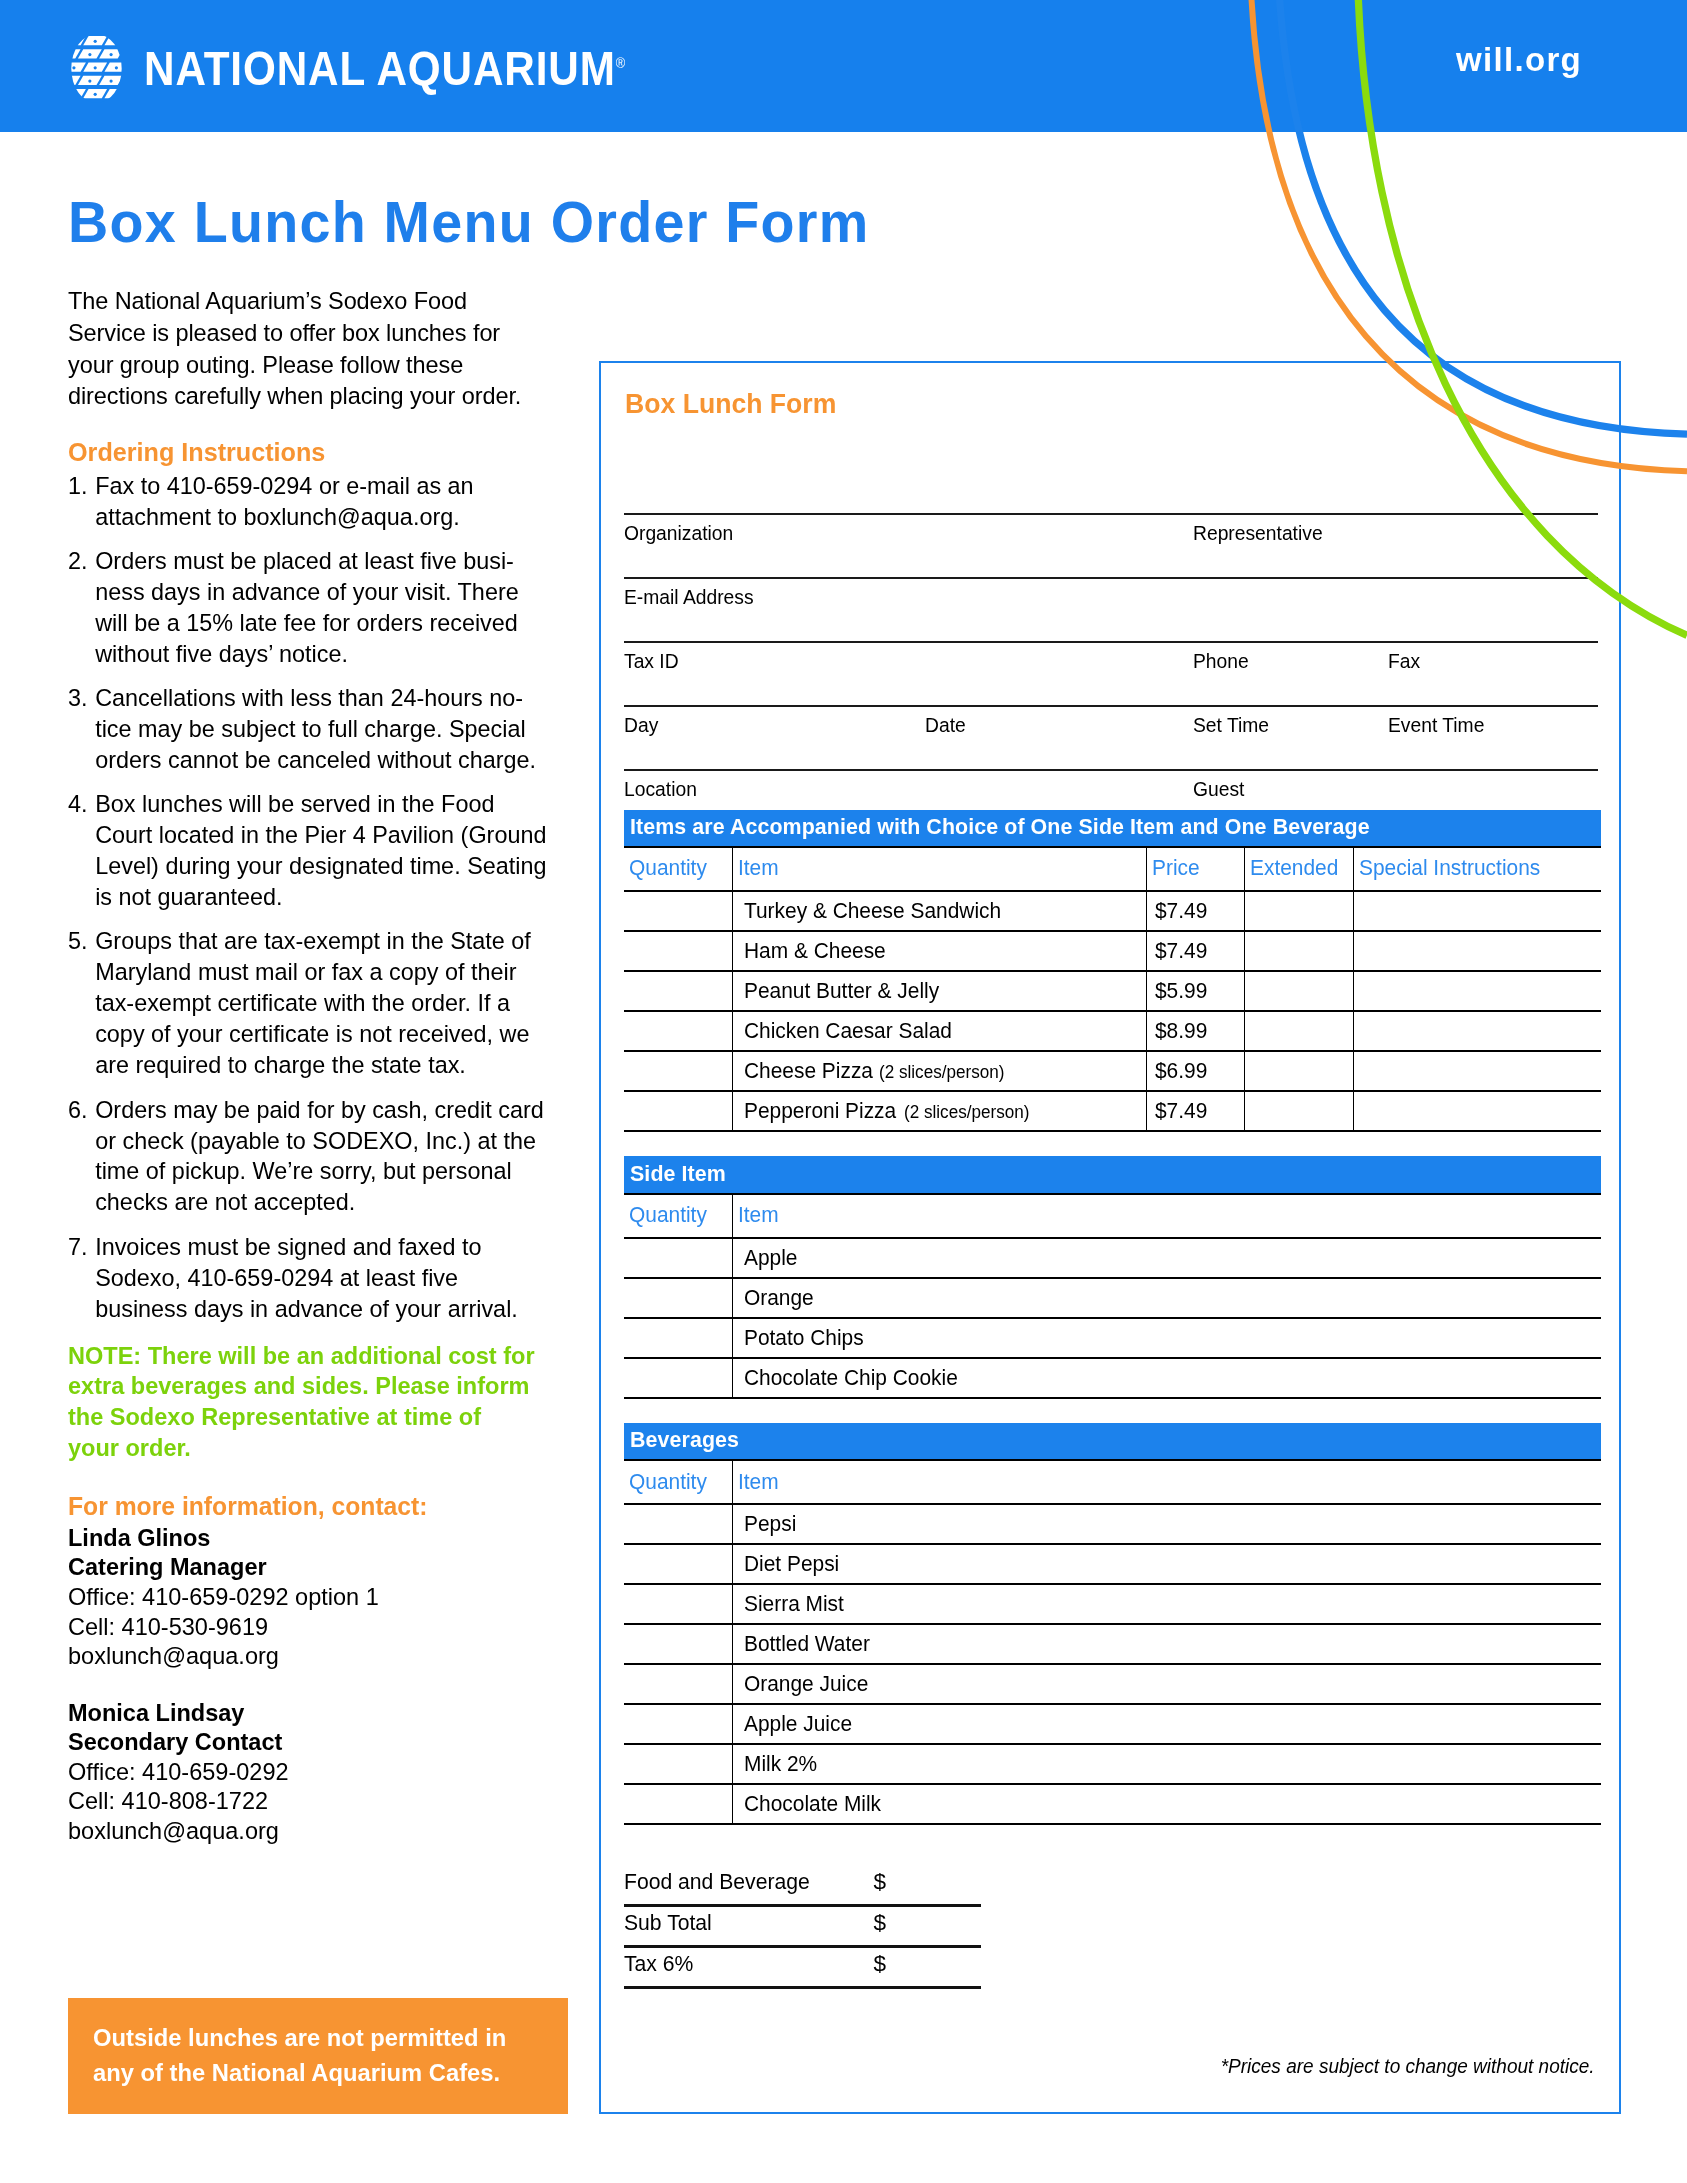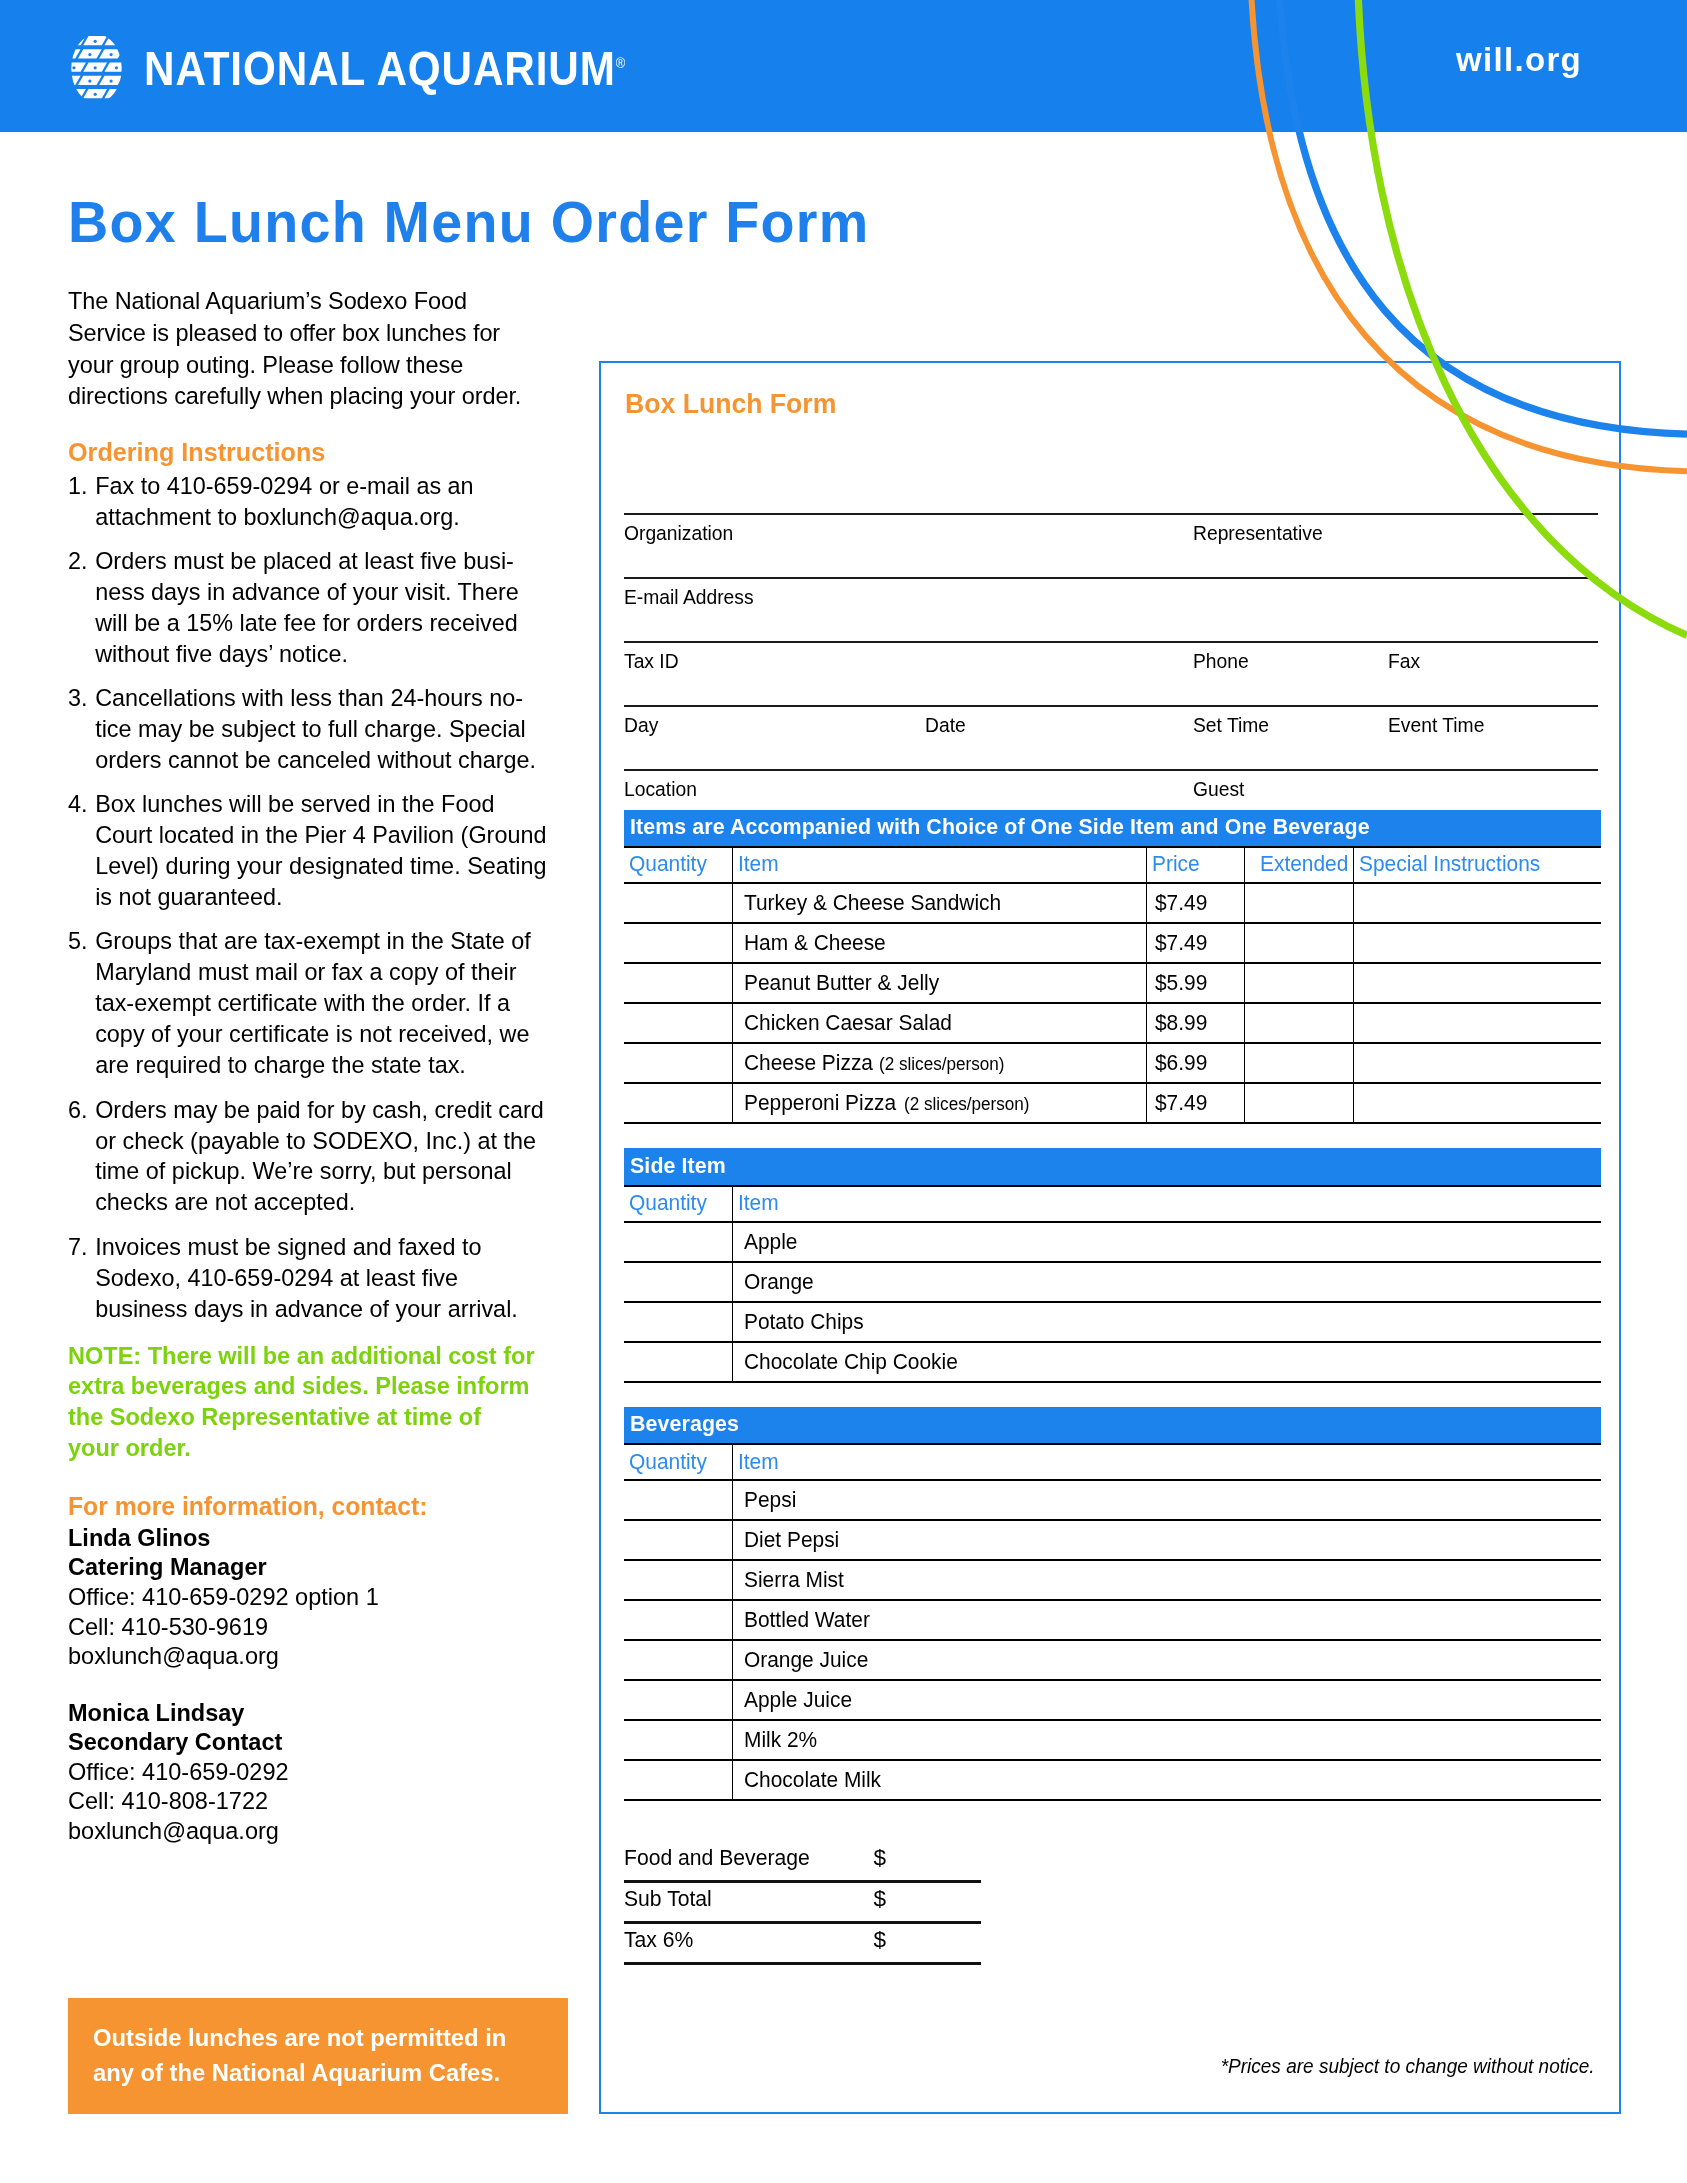--- a/index.html
+++ b/index.html
@@ -139,21 +139,21 @@
   .tbl { width: 977px; margin: 0 21px 0 22.5px; border-collapse: collapse; table-layout: fixed; }
   .bandhead {
     background:#1C82EC; color:#fff; font-weight:700; font-size:22.5px;
     padding: 4.6px 0 6px 6.6px;
     letter-spacing:0.1px;
   }
   .bandhead span { display:inline-block; transform: scaleX(0.95); transform-origin:left center; }
   .tbl td, .tbl th { border: 1.3px solid #000; }
   .colhdr {
     color:#2E8BEE; font-size:22px; text-align:left;
-    font-weight:400; padding: 2.6px 0 4px 5.3px; height: 36px;
+    font-weight:400; padding: 2.6px 0 4px 5.3px; height: 44px;
     vertical-align: middle;
   }
   .colhdr span { display:inline-block; transform: scaleX(0.95); transform-origin:left center; }
   .datarow td { height: 40px; font-size: 22px; padding: 0 0 0 10.6px; vertical-align: middle; }
   .datarow td span { display:inline-block; transform: scaleX(0.95); transform-origin:left center; }
   .datarow td.qty { padding:0; }
   .datarow td.price { padding-left: 8px; }
   .small-paren { font-size: 18px; }
 
   .section-gap { height: 24px; }
@@ -333,21 +333,21 @@
           <col style="width:247px">
         </colgroup>
       <tbody>
           <tr>
         <td class="bandhead" colspan="5" style="border:none;"><span>Items are Accompanied with Choice of One Side Item and One Beverage</span></td>
       </tr>
       <tr>
         <th class="colhdr" style="border-left:none;border-top:2.6px solid #000;"><span>Quantity</span></th>
         <th class="colhdr" style="border-top:2.6px solid #000;"><span>Item</span></th>
         <th class="colhdr" style="border-top:2.6px solid #000;"><span>Price</span></th>
-        <th class="colhdr" style="border-top:2.6px solid #000;text-align:right;"><span>Extended</span></th>
+        <th class="colhdr" style="border-top:2.6px solid #000;"><span>Extended</span></th>
         <th class="colhdr" style="border-right:none;border-top:2.6px solid #000;"><span>Special Instructions</span></th>
       </tr>
       <tr class="datarow">
         <td class="qty" style="border-left:none;border-top:2.6px solid #000;"></td>
         <td style="border-top:2.6px solid #000;"><span>Turkey &amp; Cheese Sandwich</span></td>
         <td class="price" style="border-top:2.6px solid #000;"><span>$7.49</span></td>
         <td style="border-top:2.6px solid #000;"></td>
         <td style="border-right:none;border-top:2.6px solid #000;"></td>
       </tr>
       <tr class="datarow">

